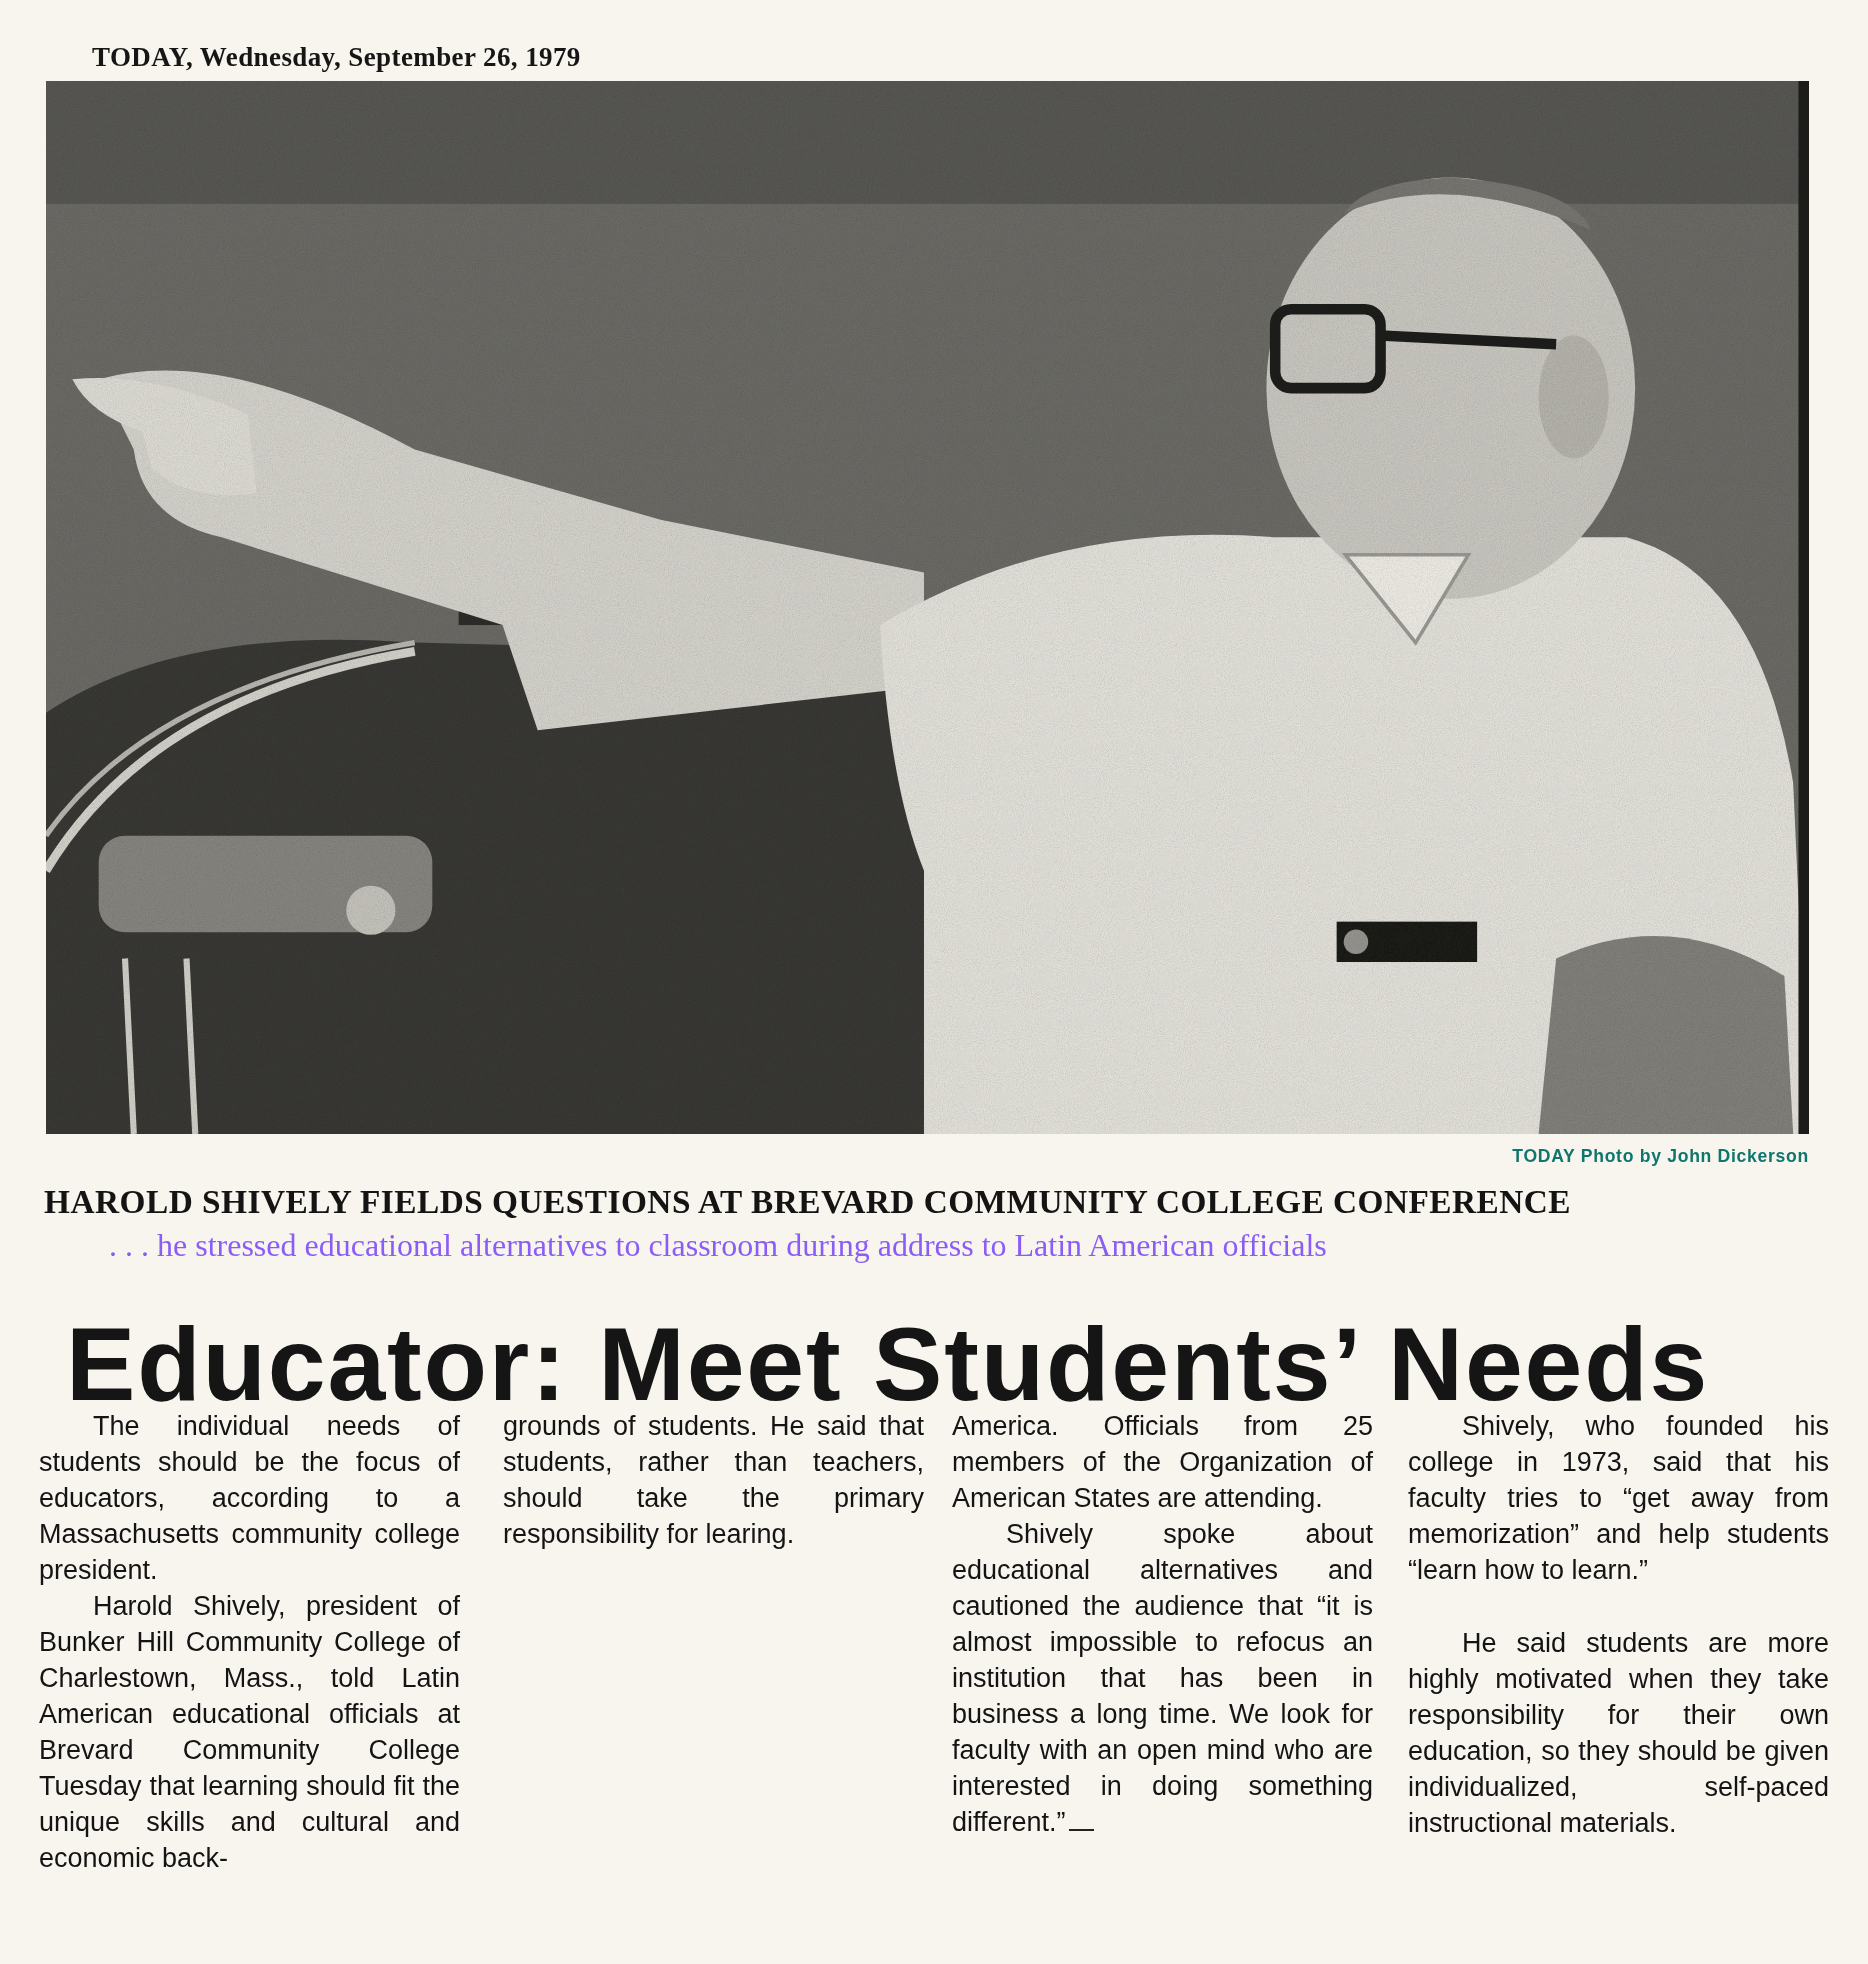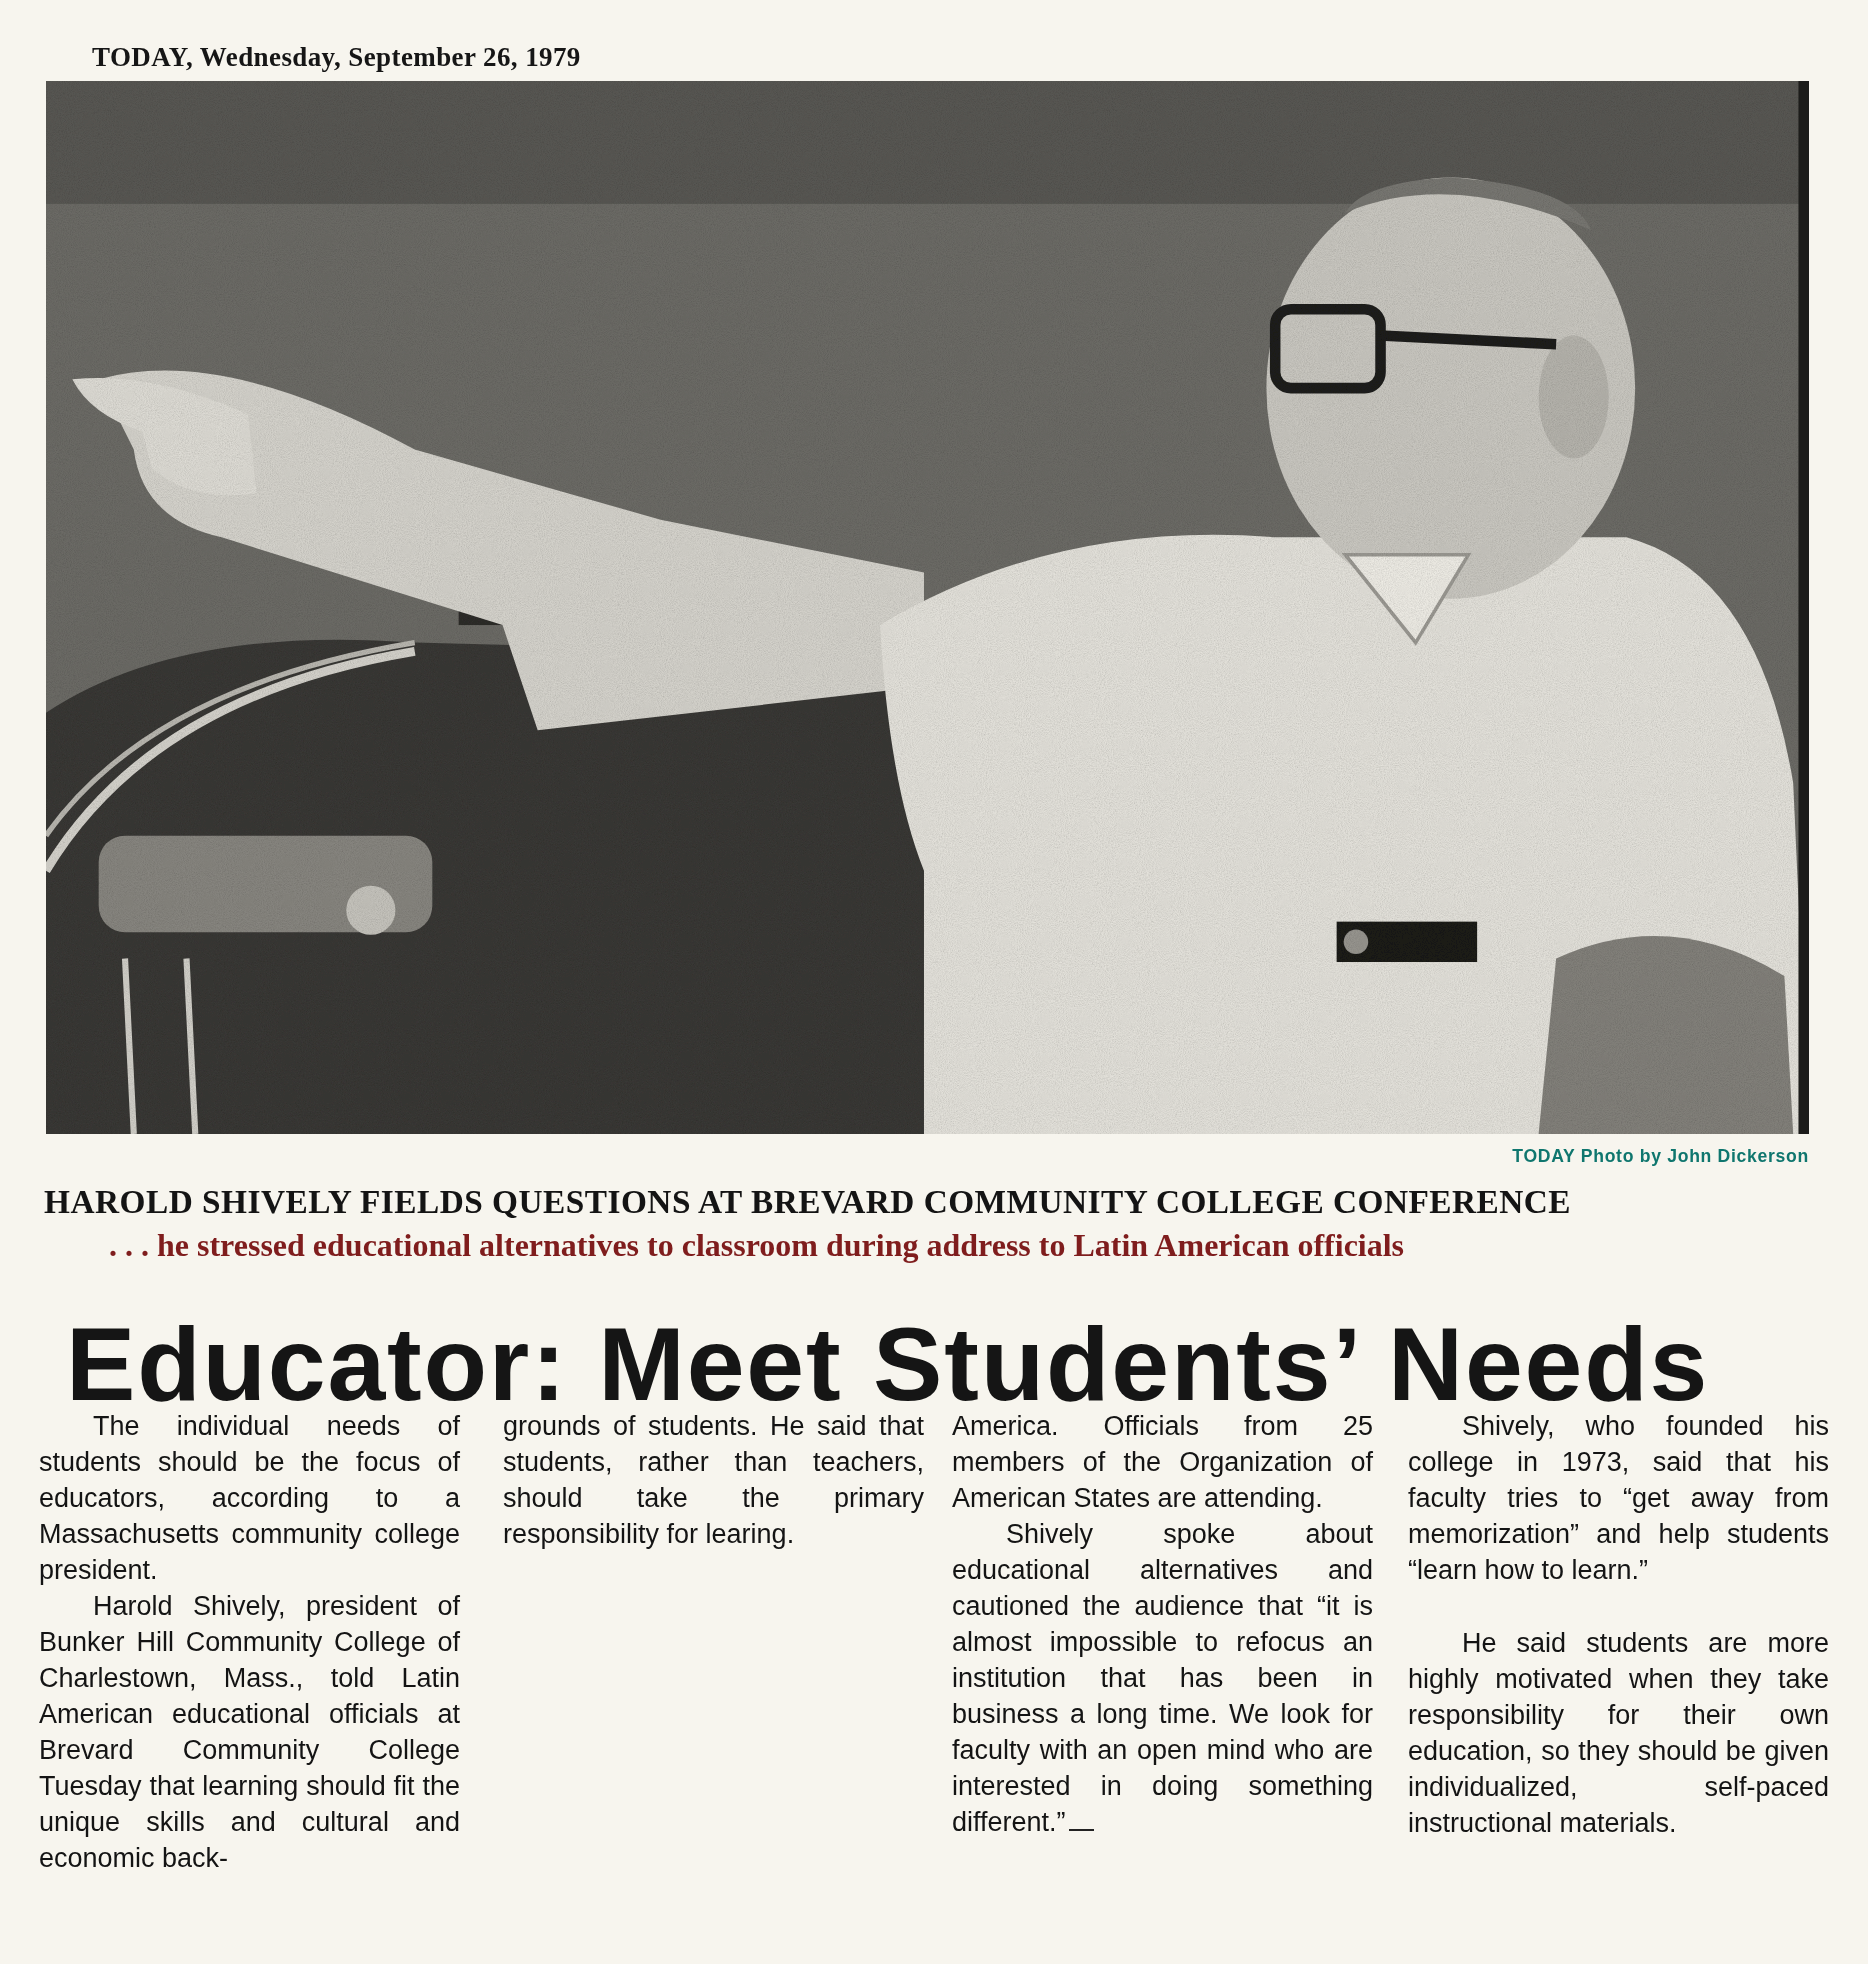--- a/index.html
+++ b/index.html
@@ -34,22 +34,22 @@
     text-align: left;
     font-family: "Liberation Serif", serif;
     font-weight: bold; font-size: 34px; letter-spacing: 0.5px;
     transform: scaleX(0.98); transform-origin: left;
     color: #141414;
     white-space: nowrap;
   }
   .caption-sub {
     position: absolute; left: 109px; top: 1227px; width: 1668px;
     font-family: "Liberation Serif", serif;
-    font-weight: bold; font-size: 32px;
-    color: #7f1d1d;
+    font-weight: normal; font-size: 32px;
+    color: #8b5cf6;
     white-space: nowrap;
   }
   .headline {
     position: absolute; left: 49px; top: 1290px; width: 1800px;
     font-family: "Liberation Sans", sans-serif;
     font-weight: bold; font-size: 104px; letter-spacing: 1.8px;
     line-height: 114px;
     color: #151515;
     white-space: nowrap;
   }

